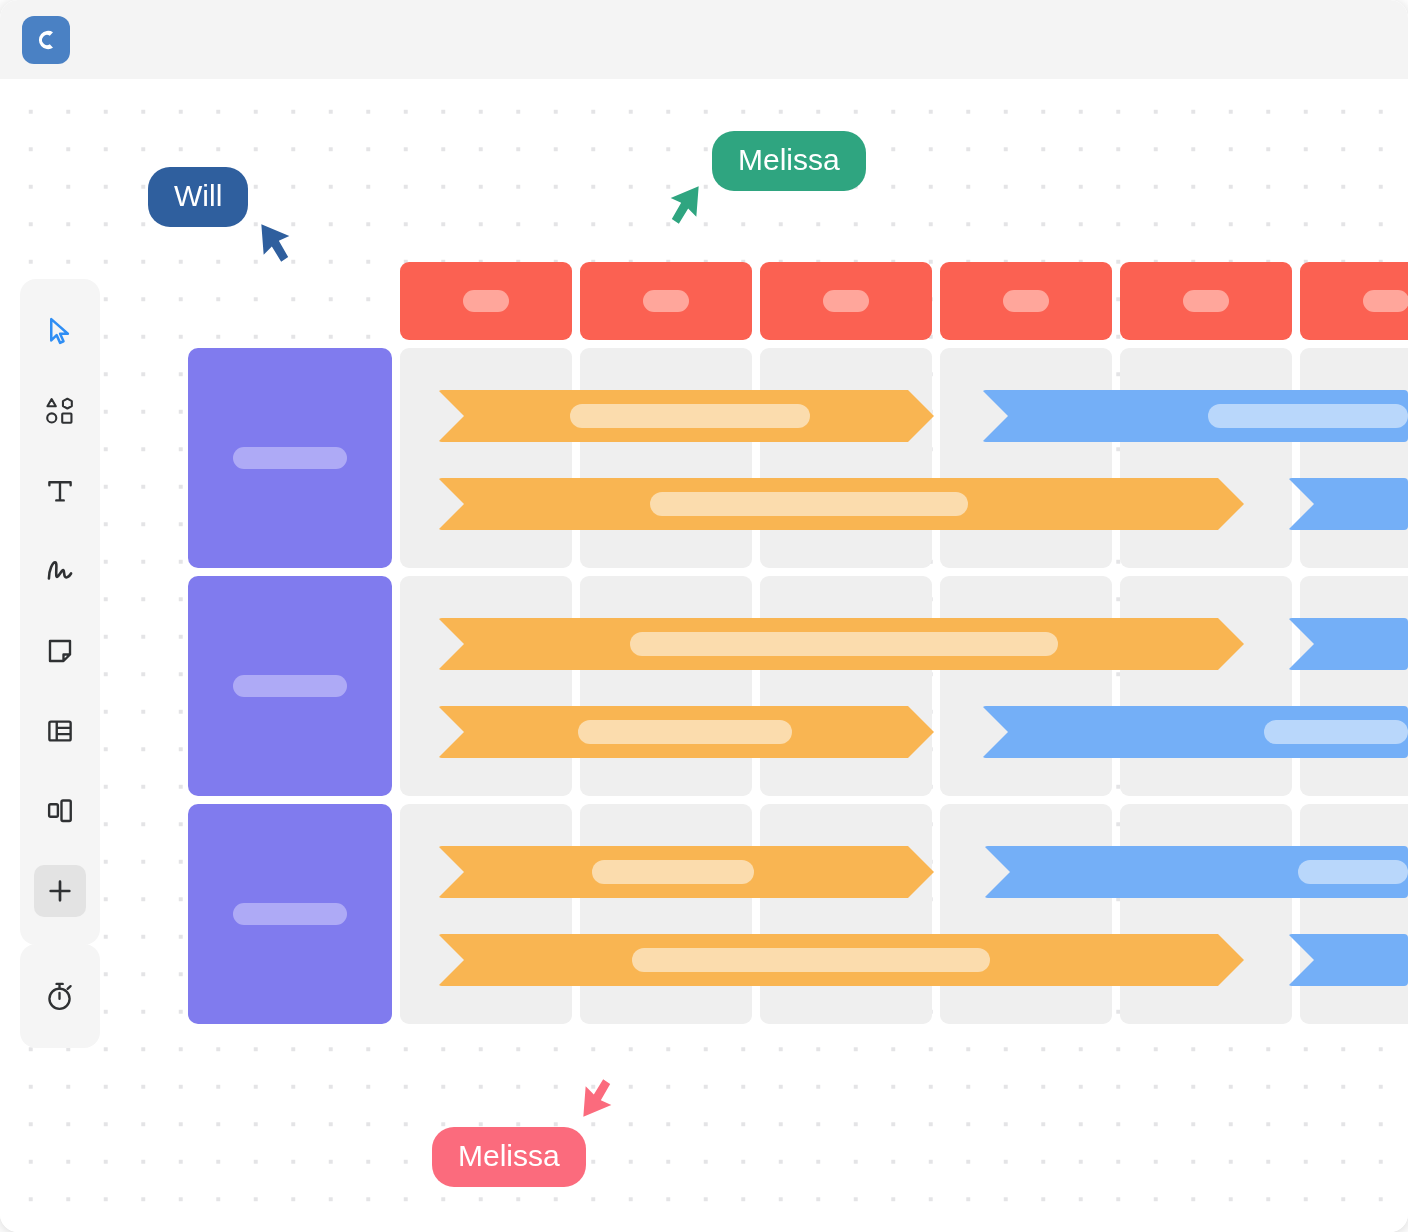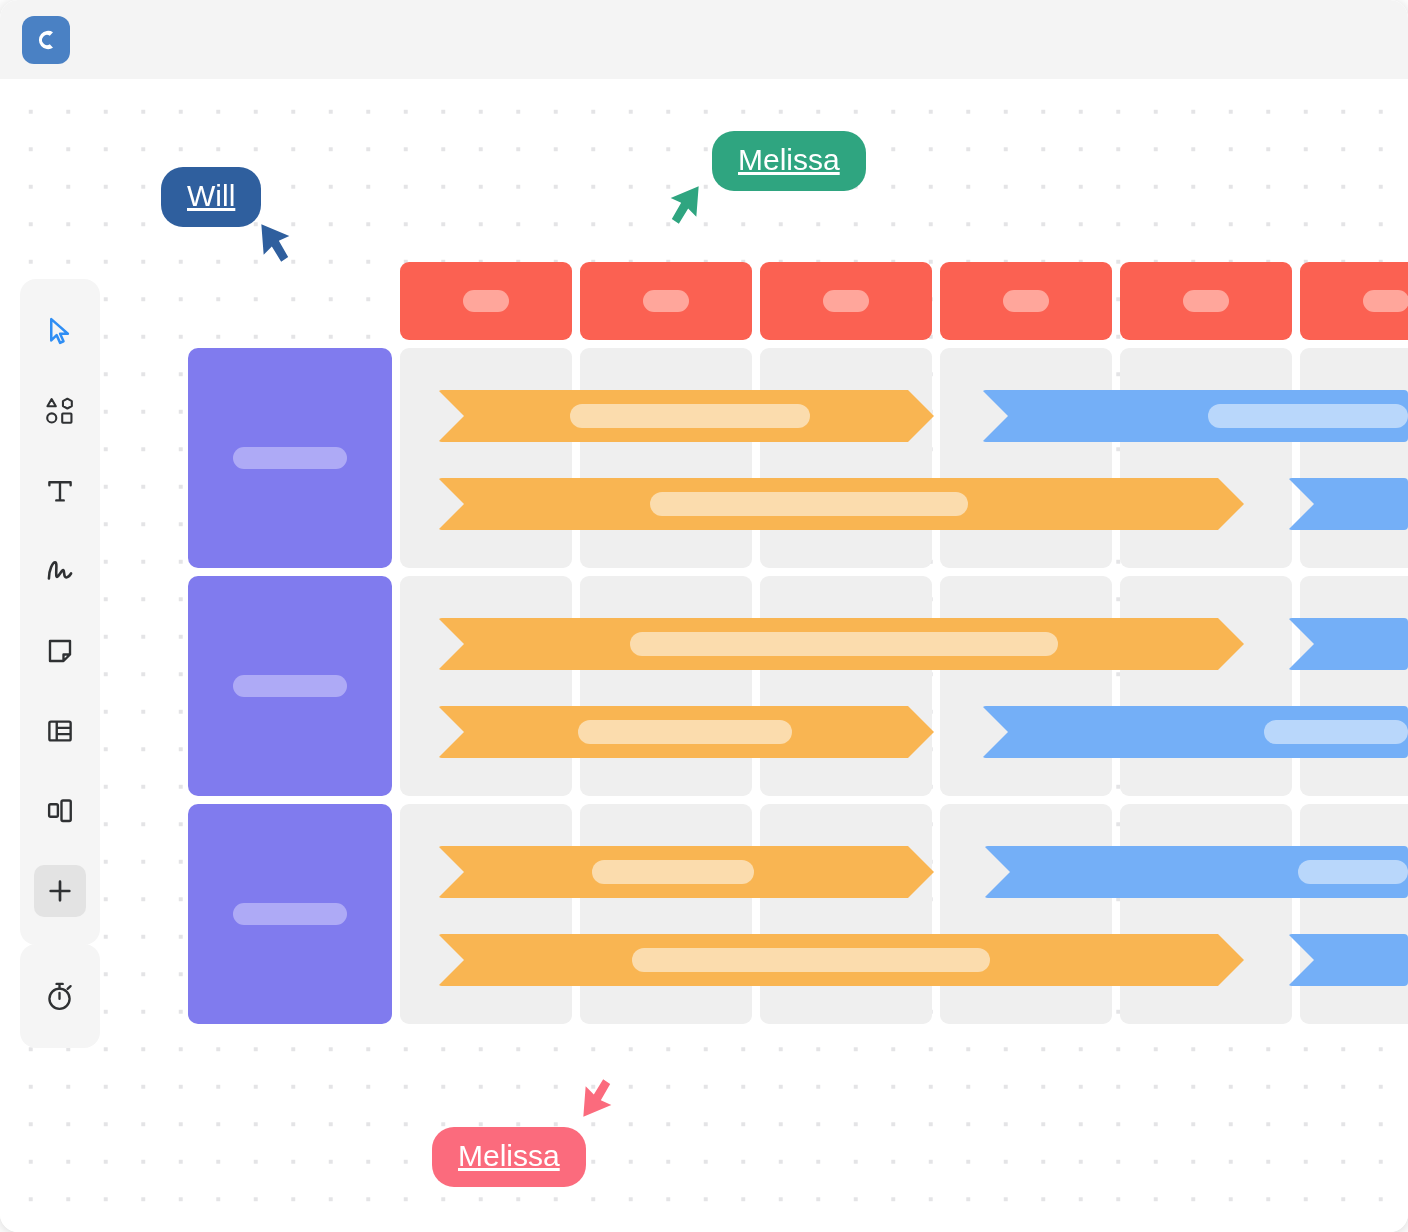--- a/index.html
+++ b/index.html
@@ -148,21 +148,20 @@
   
   .cursor-label {
     position: absolute;
     border-radius: 22px;
     color: #ffffff;
     font-size: 30px;
     line-height: 1;
     padding: 14px 26px 16px;
     white-space: nowrap;
     font-family: "Liberation Sans", sans-serif;
-    text-decoration: underline;
   }
   .cursor-arrow { position: absolute; }
 </style>
 </head>
 <body>
 
 <div id="app">
 
   <div id="topbar">
     <div id="logo">
@@ -344,21 +343,21 @@
         <div class="bar orange shape-chevron" style="left: 438px; top: 855px; width: 806px;">
           <div class="fill"></div>
           <div class="ph" style="left: 194px; width: 358px;"></div>
         </div>
         <div class="bar blue shape-open" style="left: 1288px; top: 855px; width: 120px;">
           <div class="fill"></div>
         </div>
       </div>
 
     <div id="cursor-layer">
-        <div class="cursor-label" style="left: 161px; top: 88px; background: rgb(47, 95, 158);">Will</div>
+        <div class="cursor-label" style="left: 148px; top: 88px; background: rgb(47, 95, 158);">Will</div>
         <div class="cursor-arrow" style="left: 258px; top: 143px;"><svg width="44" height="42" viewBox="0 0 36 36" style="transform:rotate(0deg)">
             <path d="M2 2 L26 12 L17 16 L25 30 L19 34 L11 21 L4 28 Z" fill="#2f5f9e"></path>
           </svg></div>
         <div class="cursor-label" style="left: 712px; top: 52px; background: rgb(47, 165, 128);">Melissa</div>
         <div class="cursor-arrow" style="left: 658px; top: 105px;"><svg width="44" height="42" viewBox="0 0 36 36" style="transform:rotate(0deg)">
             <path d="M34 2 L10 12 L19 16 L11 30 L17 34 L25 21 L32 28 Z" fill="#2fa580"></path>
           </svg></div>
         <div class="cursor-label" style="left: 432px; top: 1048px; background: rgb(251, 107, 125);">Melissa</div>
         <div class="cursor-arrow" style="left: 580px; top: 998px;"><svg width="44" height="42" viewBox="0 0 36 36" style="transform:rotate(180deg)">
             <path d="M34 2 L10 12 L19 16 L11 30 L17 34 L25 21 L32 28 Z" fill="#fb6b7d"></path>

